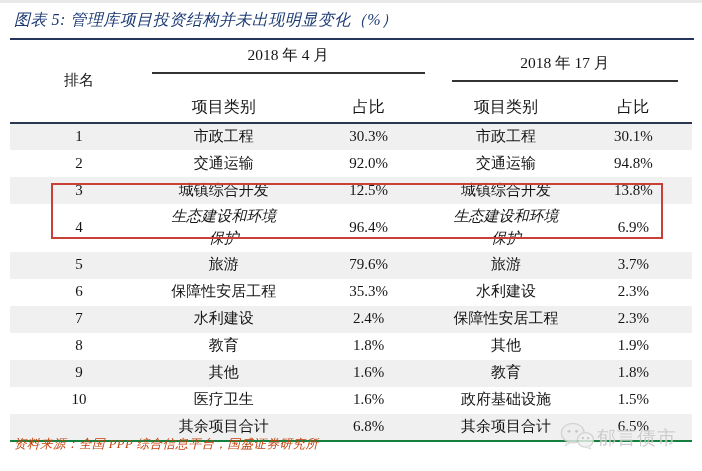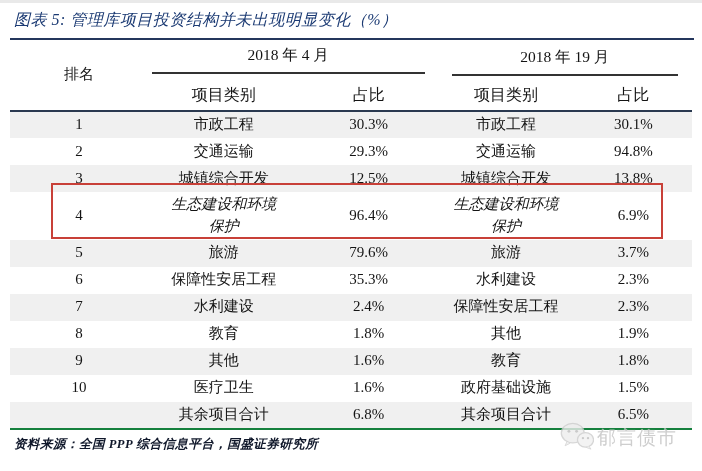--- a/index.html
+++ b/index.html
@@ -40,36 +40,36 @@
     padding:2px 2px;
   }
   thead tr.yr-row{height:34px;}
   thead tr.sub-row{height:31px;}
   th.rank-hd{border-bottom:2px solid #2a3950;font-size:15px;}
   tr.sub-row th{border-bottom:2px solid #2a3950;font-size:16px;}
   .year-cell{
     display:block;border-bottom:2px solid #333333;
     padding:3px 0 7px 0;font-size:15.5px;
   }
-  .year-cell.apr{margin:0 11px 4px 2px;}
+  .year-cell.apr{margin:0 11px 16px 2px;}
   .year-cell.dec{margin:0 12px 0 12px;}
   tbody tr{height:27px;}
   tbody tr:nth-child(odd){background:#f0f0f0;}
   tbody tr:last-child td{border-bottom:2px solid #15803d;}
   td .narrow{display:inline-block;max-width:7.2em;line-height:1.45;font-style:italic;}
   .highlight-box{
     position:absolute;left:51px;top:183px;width:612px;height:56px;
     border:2px solid #c84038;
     pointer-events:none;z-index:5;
     box-sizing:border-box;
   }
   .source-note{
     position:absolute;left:14px;top:436px;
-    font-size:12.5px;font-style:italic;color:#0f172a;
-    letter-spacing:0.5px;white-space:nowrap;font-weight:bold;
+    font-size:12.5px;font-style:italic;color:#c2410c;
+    letter-spacing:0.5px;white-space:nowrap;
   }
   .watermark{
     position:absolute;left:560px;top:422px;z-index:6;
     display:flex;align-items:center;gap:3px;
     opacity:0.8;pointer-events:none;
   }
   .watermark .wm-text{
     font-size:19px;color:#c2c2c2;letter-spacing:1px;
     text-shadow:0 0 1px #ffffff;
     font-family:"Liberation Sans","DejaVu Sans",sans-serif;
@@ -93,42 +93,42 @@
         <col class="c-cat2">
         <col class="c-pct2">
     </colgroup>
     <thead>
       <tr class="yr-row">
         <th class="rank-hd" rowspan="2">排名</th>
         <th class="grp" colspan="2">
           <span class="year-cell apr">2018 年 4 月</span>
         </th>
         <th class="grp" colspan="2">
-          <span class="year-cell dec">2018 年 19 月</span>
+          <span class="year-cell dec">2018 年 17 月</span>
         </th>
       </tr>
       <tr class="sub-row">
         <th>项目类别</th>
         <th>占比</th>
         <th>项目类别</th>
         <th>占比</th>
       </tr>
     </thead>
     <tbody>
       <tr>
         <td>1</td>
         <td>市政工程</td>
         <td>30.3%</td>
         <td>市政工程</td>
         <td>30.1%</td>
       </tr>
       <tr>
         <td>2</td>
         <td>交通运输</td>
-        <td>29.3%</td>
+        <td>92.0%</td>
         <td>交通运输</td>
         <td>94.8%</td>
       </tr>
       <tr>
         <td>3</td>
         <td>城镇综合开发</td>
         <td>12.5%</td>
         <td>城镇综合开发</td>
         <td>13.8%</td>
       </tr>

